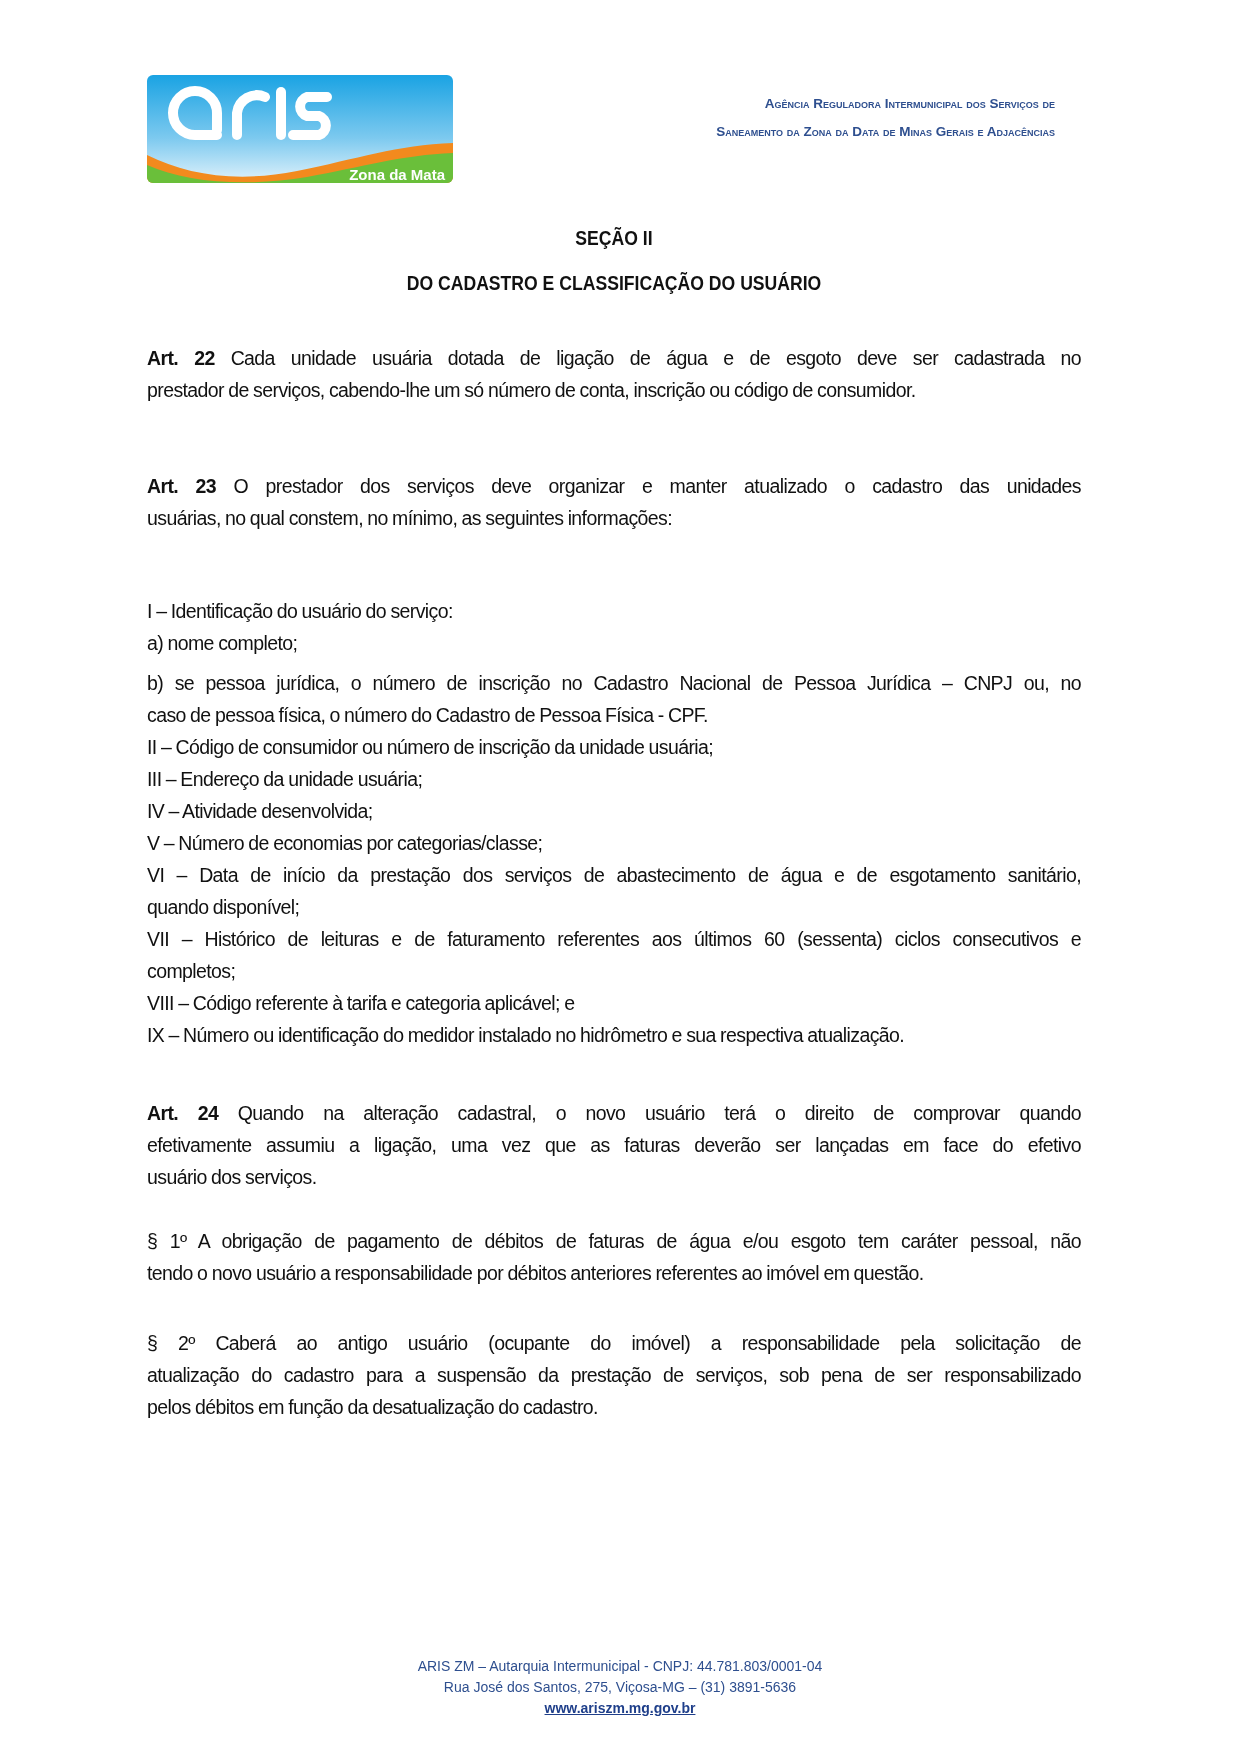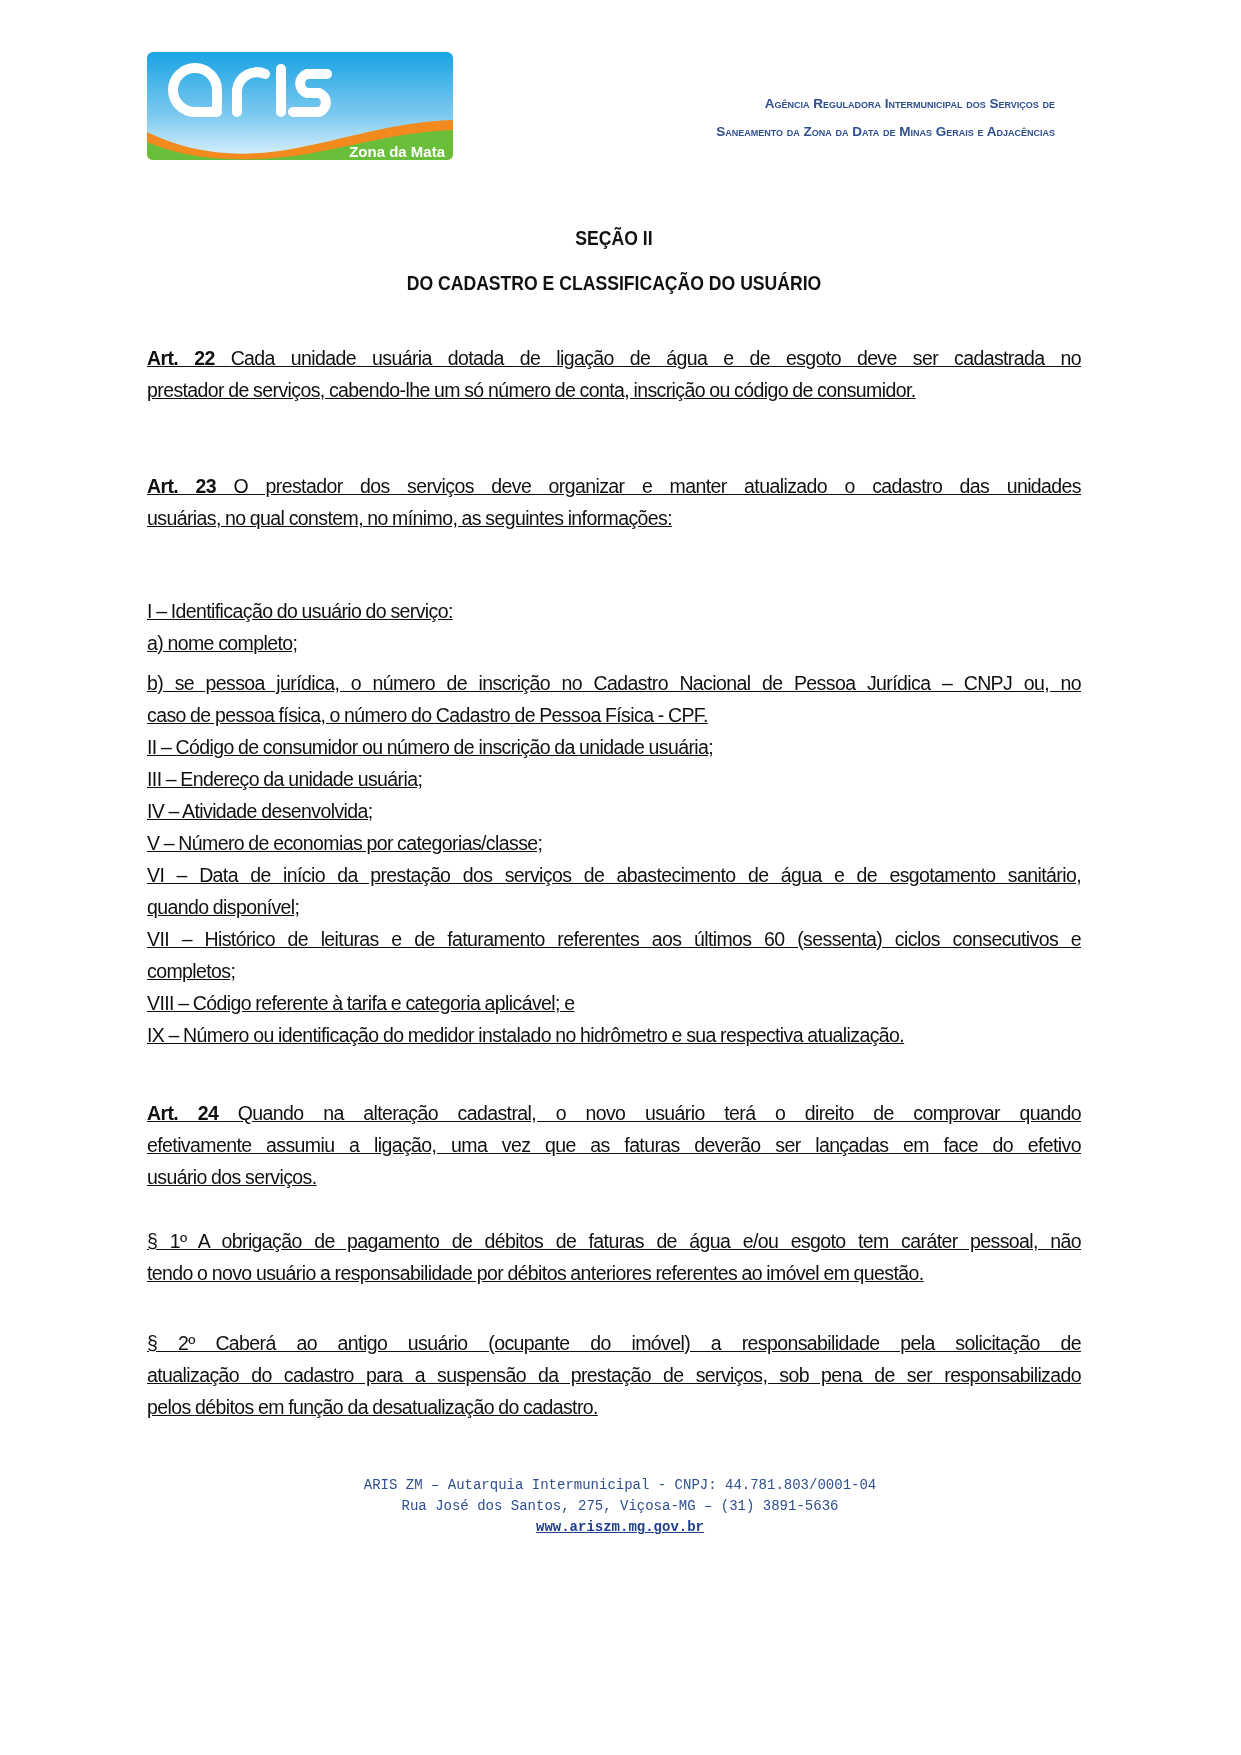--- a/index.html
+++ b/index.html
@@ -18,21 +18,21 @@
     .page {
       position: absolute;
       left: 0; top: 0;
       width: 1241px;
       height: 1755px;
     }
     
     .logo {
       position: absolute;
       left: 147px;
-      top: 52px;
+      top: 75px;
       width: 306px;
       height: 108px;
       border-radius: 6px;
       overflow: hidden;
     }
     .logo svg { display: block; }
 
     
     .agency {
       position: absolute;
@@ -89,34 +89,33 @@
     .art22 { top: 342px; }
     .art23 { top: 470px; }
     .list23 { top: 568px; margin-top: 27px; }
     .art24 { top: 1097px; }
     .par1 { top: 1225px; }
     .par2 { top: 1327px; }
 
     .narrow {
       letter-spacing: -0.6px;
       word-spacing: -0.5px;
-      text-decoration: underline;
     }
 
     
     .footer {
       position: absolute;
       left: 300px;
       width: 640px;
-      top: 1475px;
+      top: 1656px;
       text-align: center;
       color: #2e4f8f;
       font-size: 14px;
       line-height: 21px;
-      font-family: Liberation Mono, monospace;
+      font-family: Liberation Sans, sans-serif;
     }
     .footer a {
       color: #1f3f8a;
       font-weight: bold;
       text-decoration: underline;
       text-align: center;
     }
     .pagenum {
       position: absolute;
       right: 157px;

